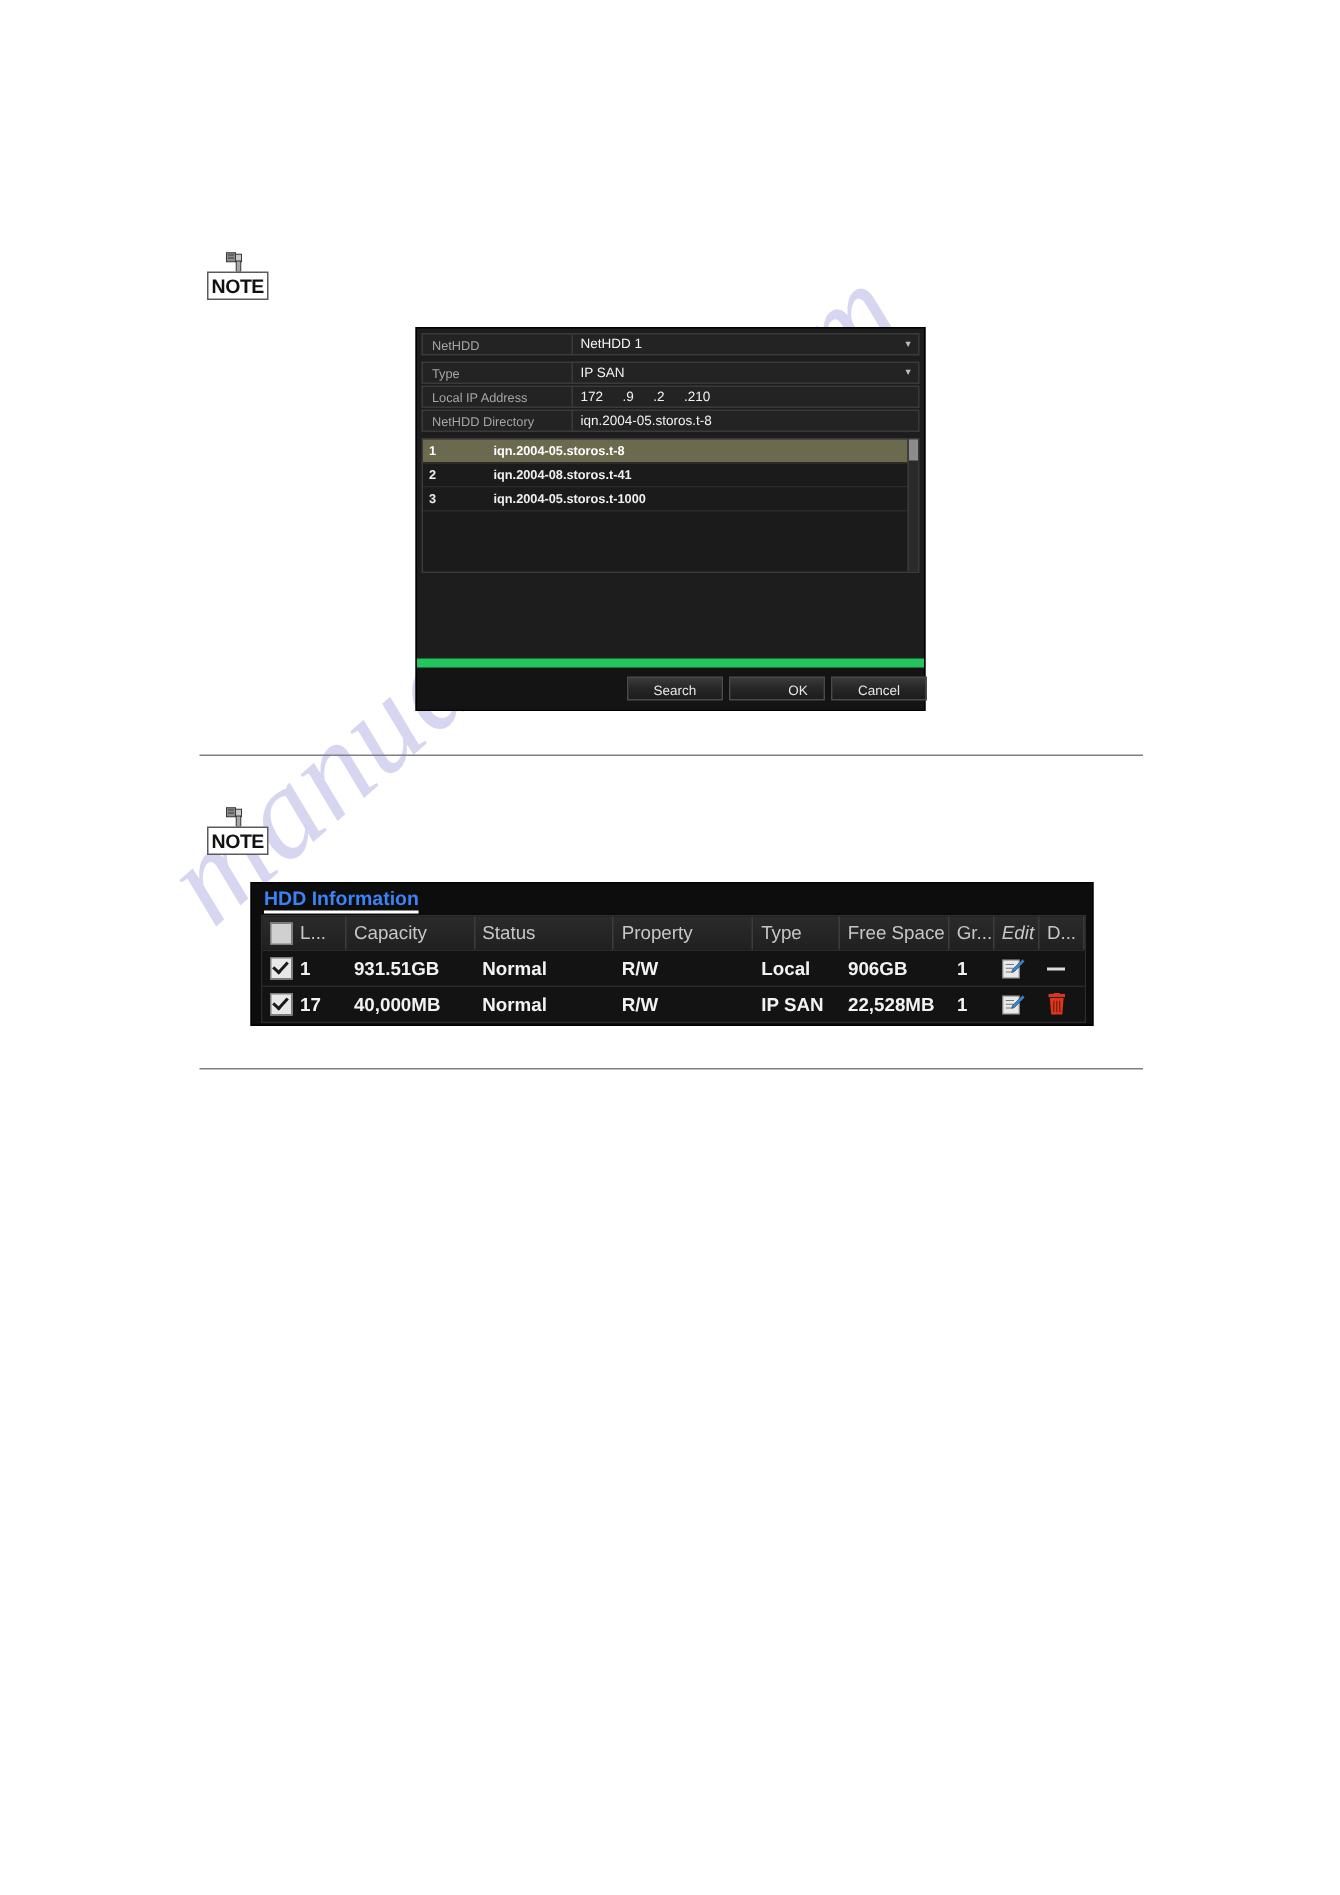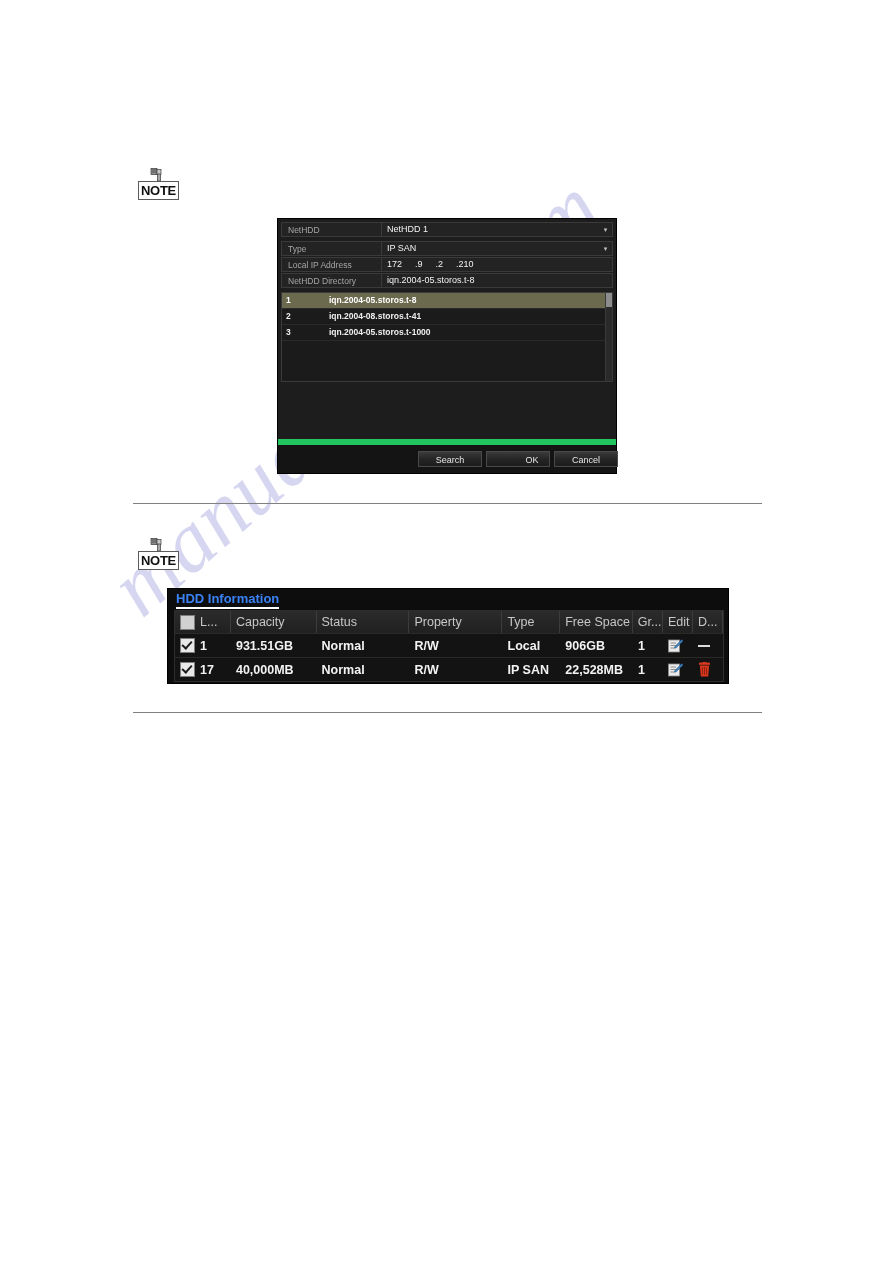--- a/index.html
+++ b/index.html
@@ -325,21 +325,21 @@
   .hdd-row.head .cell {
     border-right: 1px solid #3c3c3c;
   }
   .c-lbl  { width: 60px; }
   .c-cap  { width: 92px; }
   .c-sts  { width: 100px; text-align: center; }
   .c-prop { width: 100px; }
   .c-type { width: 62px; }
   .c-free { width: 78px; text-align: center; }
   .c-grp  { width: 32px; }
-  .c-edit { width: 32px; }
+  .c-edit { width: 32px; font-style: italic; }
   .c-del  { width: 32px; }
 
   .chk {
     width: 13px;
     height: 13px;
     border: 1px solid #7d7d7d;
     background: #e8e8e8;
     display: inline-block;
     position: relative;
     margin-right: 5px;

